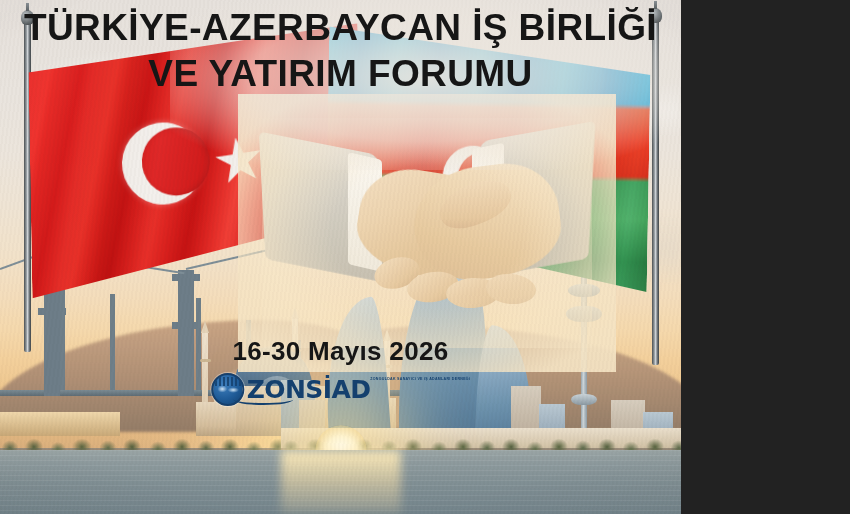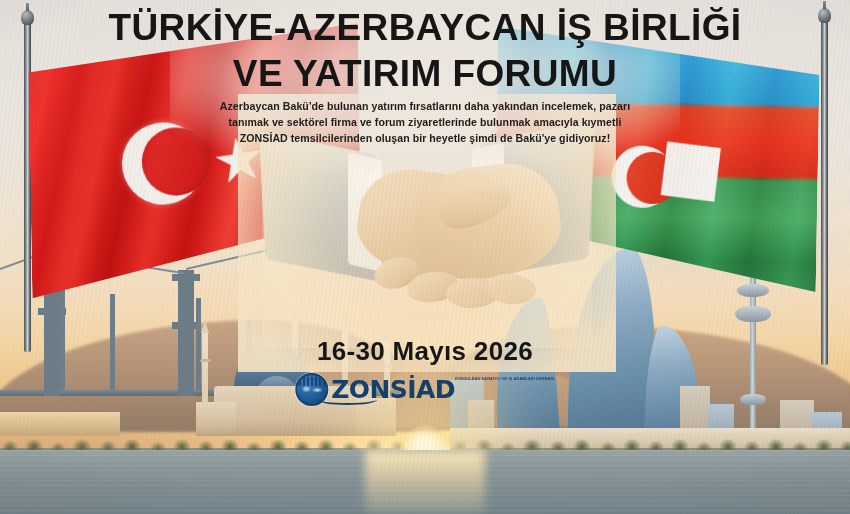--- a/index.html
+++ b/index.html
@@ -1,21 +1,21 @@
 <!DOCTYPE html>
 <html lang="tr"><head>
 <meta charset="utf-8">
 <title>TÜRKİYE-AZERBAYCAN İŞ BİRLİĞİ VE YATIRIM FORUMU</title>
 <style>
   html,body{margin:0;padding:0;background:#222;}
   body{font-family:"Liberation Sans","DejaVu Sans",sans-serif;}
 
   .poster{
     position:relative;
-    width:850px;height:514px;
+    width:681px;height:514px;
     overflow:hidden;
     background:#f0abfc;
     user-select:none;
   }
 
   
   .sky{
     position:absolute;inset:0;
     background:
       radial-gradient(ellipse 420px 190px at 425px 452px, rgba(255,230,170,.98) 0%, rgba(255,216,150,.75) 26%, rgba(247,208,155,.35) 52%, rgba(240,205,165,0) 75%),
@@ -573,21 +573,20 @@
     <div class="hs-haze"></div>
   </div>
 
   <div class="text-wash"></div>
 
   <div class="headline">
     <span class="l1">TÜRKİYE-AZERBAYCAN İŞ BİRLİĞİ</span>
     <span class="l2">VE YATIRIM FORUMU</span>
   </div>
 
-  <div class="blurb">Azerbaycan Bakü'de bulunan yatırım fırsatlarını daha yakından incelemek, pazarı tanımak ve sektörel firma ve forum ziyaretlerinde bulunmak amacıyla kıymetli ZONSİAD temsilcilerinden oluşan bir heyetle şimdi de Bakü'ye gidiyoruz!</div>
 
   <div class="dateline">16-30 Mayıs 2026</div>
 
   <div class="logo">
     <div class="logo-globe"></div>
     <div class="logo-txt">
       <span class="logo-word">ZONSİAD</span>
       <span class="logo-sub">ZONGULDAK SANAYİCİ VE İŞ ADAMLARI DERNEĞİ</span>
       <span class="logo-swoosh"></span>
     </div>

